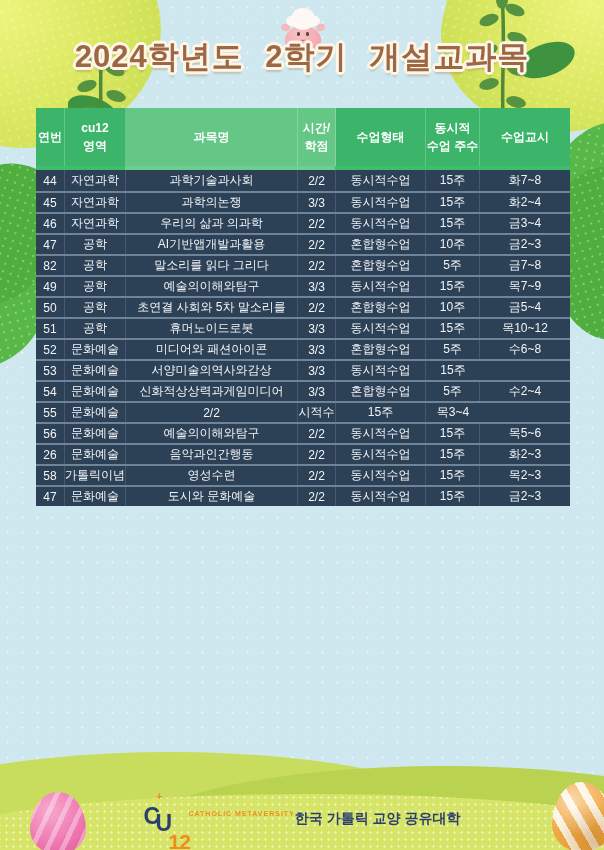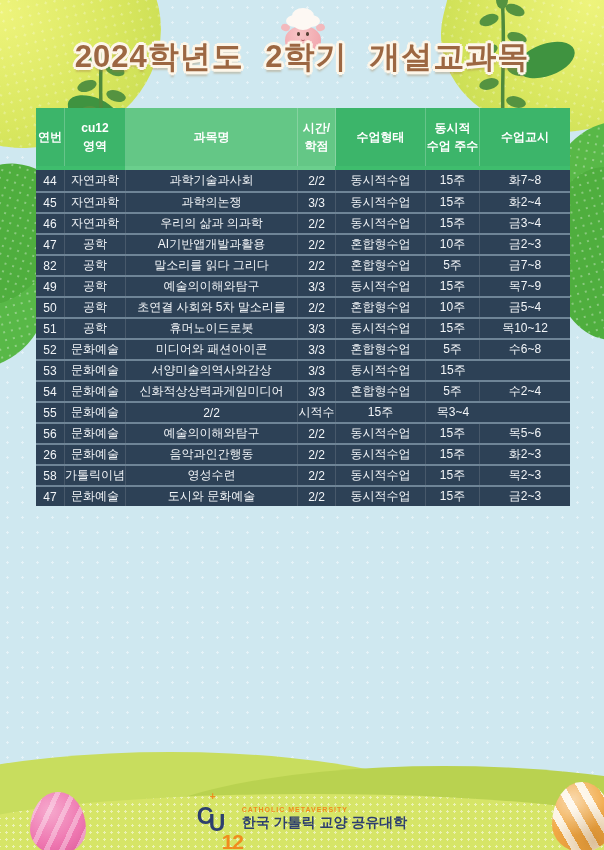--- a/index.html
+++ b/index.html
@@ -73,21 +73,21 @@
   .hill.h1{bottom:-52px;left:-140px;width:620px;height:150px;background:#c8dd5e;}
   .hill.h2{bottom:-66px;right:-160px;width:640px;height:150px;background:#b9d250;}
   .hill.h3{bottom:-34px;left:-60px;width:740px;height:90px;background:#d6e567;
     background-image:radial-gradient(rgba(255,255,255,.5) 1px, transparent 1.3px);background-size:7px 7px;}
   .logo{position:absolute;bottom:14px;left:0;width:100%;display:flex;align-items:center;justify-content:center;gap:7px;}
   .logo-mark{position:relative;width:38px;height:36px;flex:0 0 auto;}
   .logo-mark .lc{position:absolute;left:0;top:3px;font-size:23px;font-weight:bold;color:var(--logo-navy,#2d3f6e);}
   .logo-mark .lu{position:absolute;left:12px;top:10px;font-size:23px;font-weight:bold;color:var(--logo-navy,#2d3f6e);}
   .logo-mark .l12{position:absolute;left:25px;top:-3px;font-size:21px;font-weight:bold;color:var(--accent-orange,#f08c1e);letter-spacing:-1px;margin-top:33px;}
   .logo-mark .lcross{position:absolute;left:13px;top:-9px;font-size:10px;font-weight:bold;color:var(--accent-orange,#f08c1e);}
-  .logo-text{display:flex;flex-direction:column;line-height:1.15;}
+  .logo-text{display:flex;flex-direction:row;line-height:1.15;}
   .logo-eng{font-size:7px;font-weight:bold;letter-spacing:1px;color:var(--accent-orange,#f08c1e);}
   .logo-kor{font-size:14px;font-weight:bold;color:var(--logo-navy,#2d3f6e);}
   .egg{position:absolute;border-radius:50% 50% 50% 50%/62% 62% 40% 40%;}
   .egg.pink{left:30px;bottom:-4px;width:56px;height:62px;
     background:radial-gradient(circle at 35% 30%,#f6a9cd 0%,#ee76b0 60%,#d95a97 100%);}
   .egg.pink::after{content:"";position:absolute;inset:0;border-radius:inherit;
     background:repeating-linear-gradient(115deg,transparent 0 9px,rgba(255,255,255,.35) 9px 14px);}
   .egg.orange{right:-8px;bottom:-2px;width:60px;height:70px;
     background:repeating-linear-gradient(60deg,#fdf3e0 0 8px,#f2a945 8px 18px);}
   .egg.orange::after{content:"";position:absolute;inset:0;border-radius:inherit;

